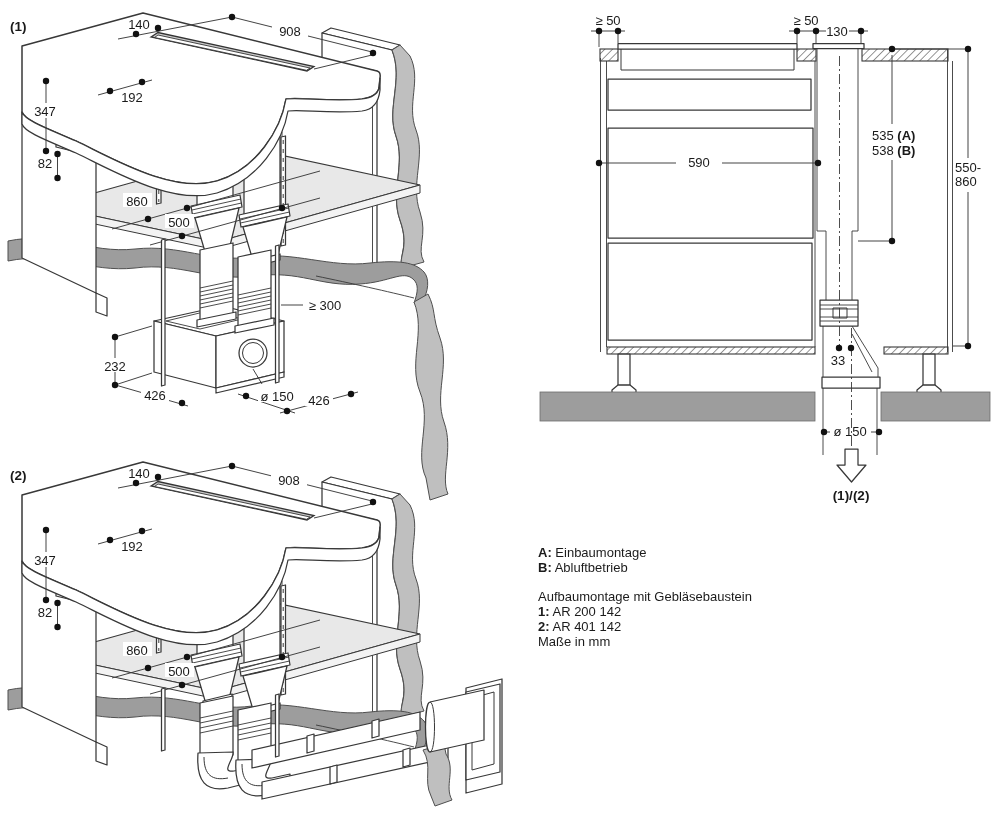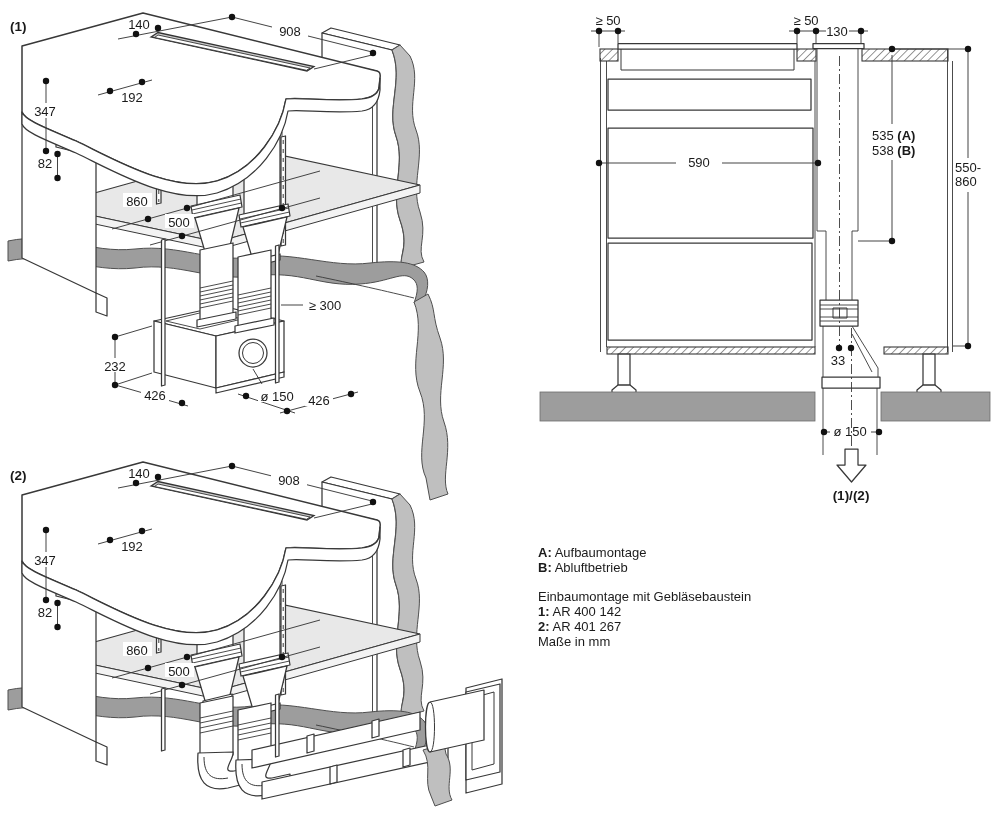--- a/index.html
+++ b/index.html
@@ -329,20 +329,20 @@
   <text class="dim" x="45" y="565">347</text>
   <text class="dim" x="45" y="617">82</text>
   <rect class="lbg" x="123" y="642" width="29" height="14"></rect>
   <text class="dim" x="137" y="655">860</text>
   <rect class="lbg" x="165" y="663" width="29" height="14"></rect>
   <text class="dim" x="179" y="676">500</text>
 </g>
 </svg>
 
 <div class="notes">
-  <div class="nl" style="top:545px"><span class="b">A:</span> <span>Aufbaumontage</span></div>
+  <div class="nl" style="top:545px"><span class="b">A:</span> <span>Einbaumontage</span></div>
   <div class="nl" style="top:560px"><span class="b">B:</span> <span>Abluftbetrieb</span></div>
-  <div class="nl" style="top:589px">Einbaumontage mit Gebläsebaustein</div>
-  <div class="nl" style="top:604px"><span class="b">1:</span> <span>AR 400 142</span></div>
-  <div class="nl" style="top:619px"><span class="b">2:</span> <span>AR 401 267</span></div>
+  <div class="nl" style="top:589px">Aufbaumontage mit Gebläsebaustein</div>
+  <div class="nl" style="top:604px"><span class="b">1:</span> <span>AR 200 142</span></div>
+  <div class="nl" style="top:619px"><span class="b">2:</span> <span>AR 401 142</span></div>
   <div class="nl" style="top:634px">Maße in mm</div>
 </div>
 </div>
 
 </body></html>

